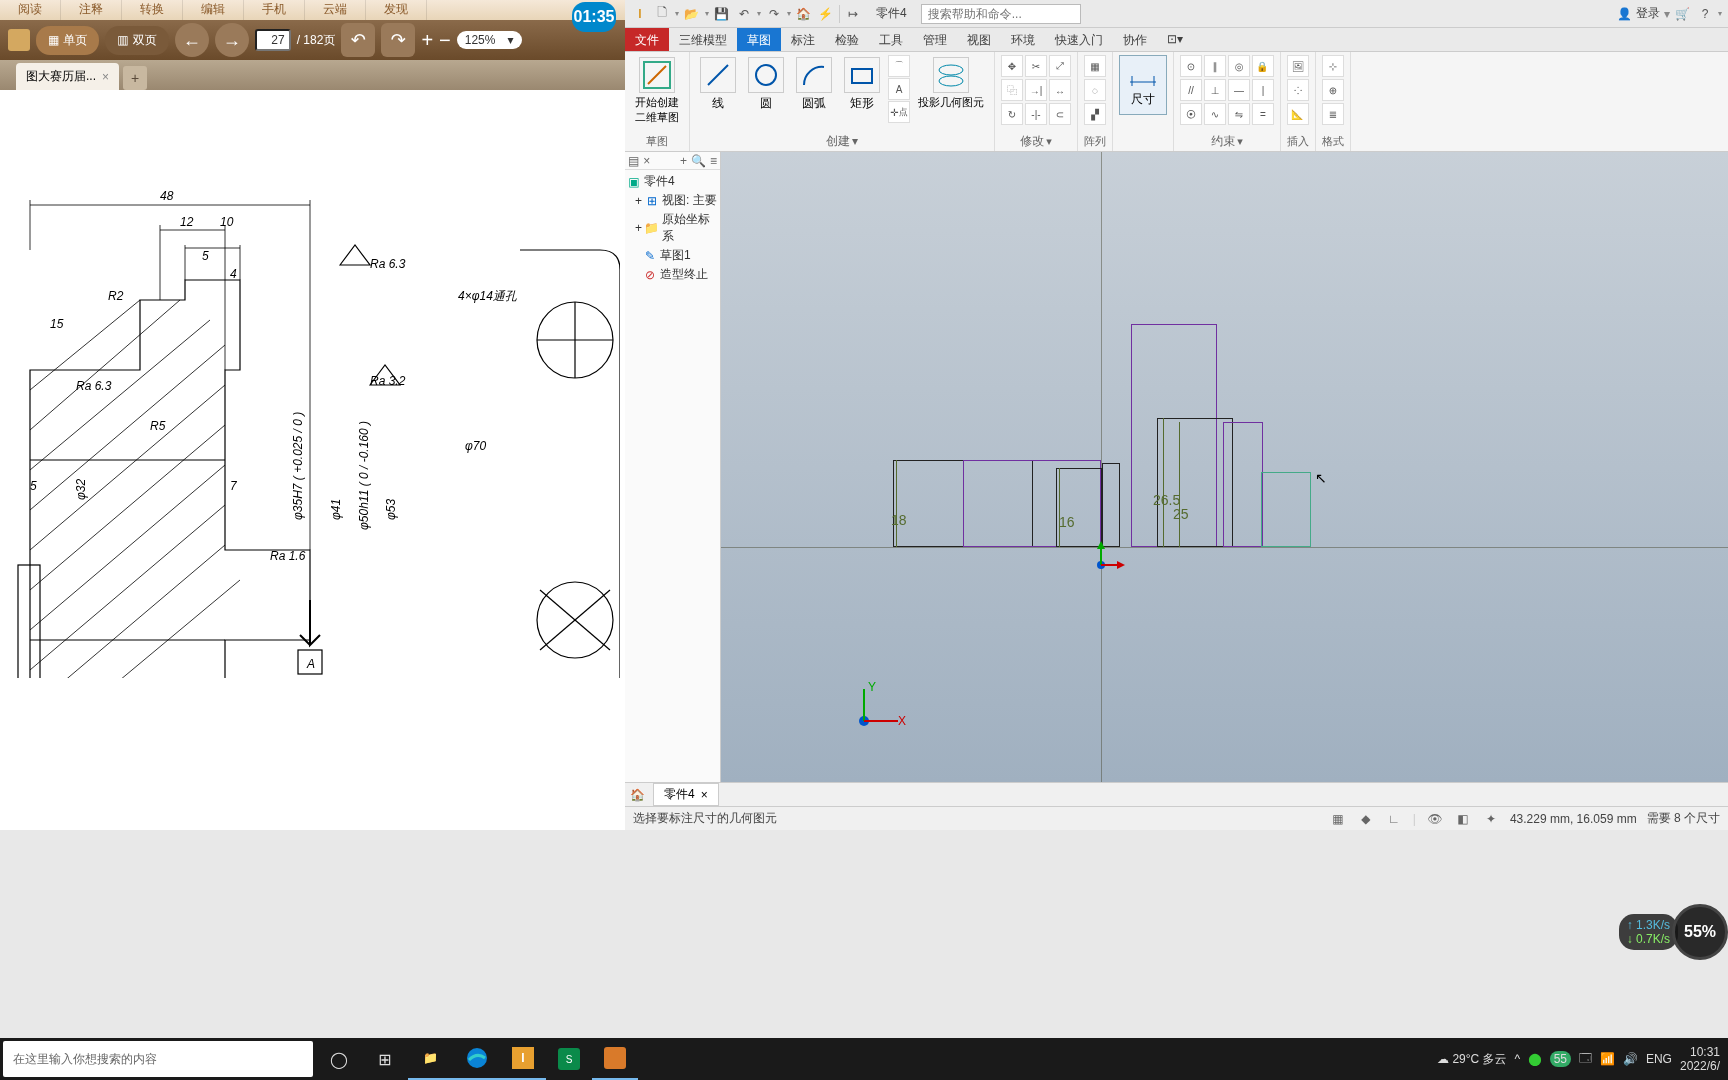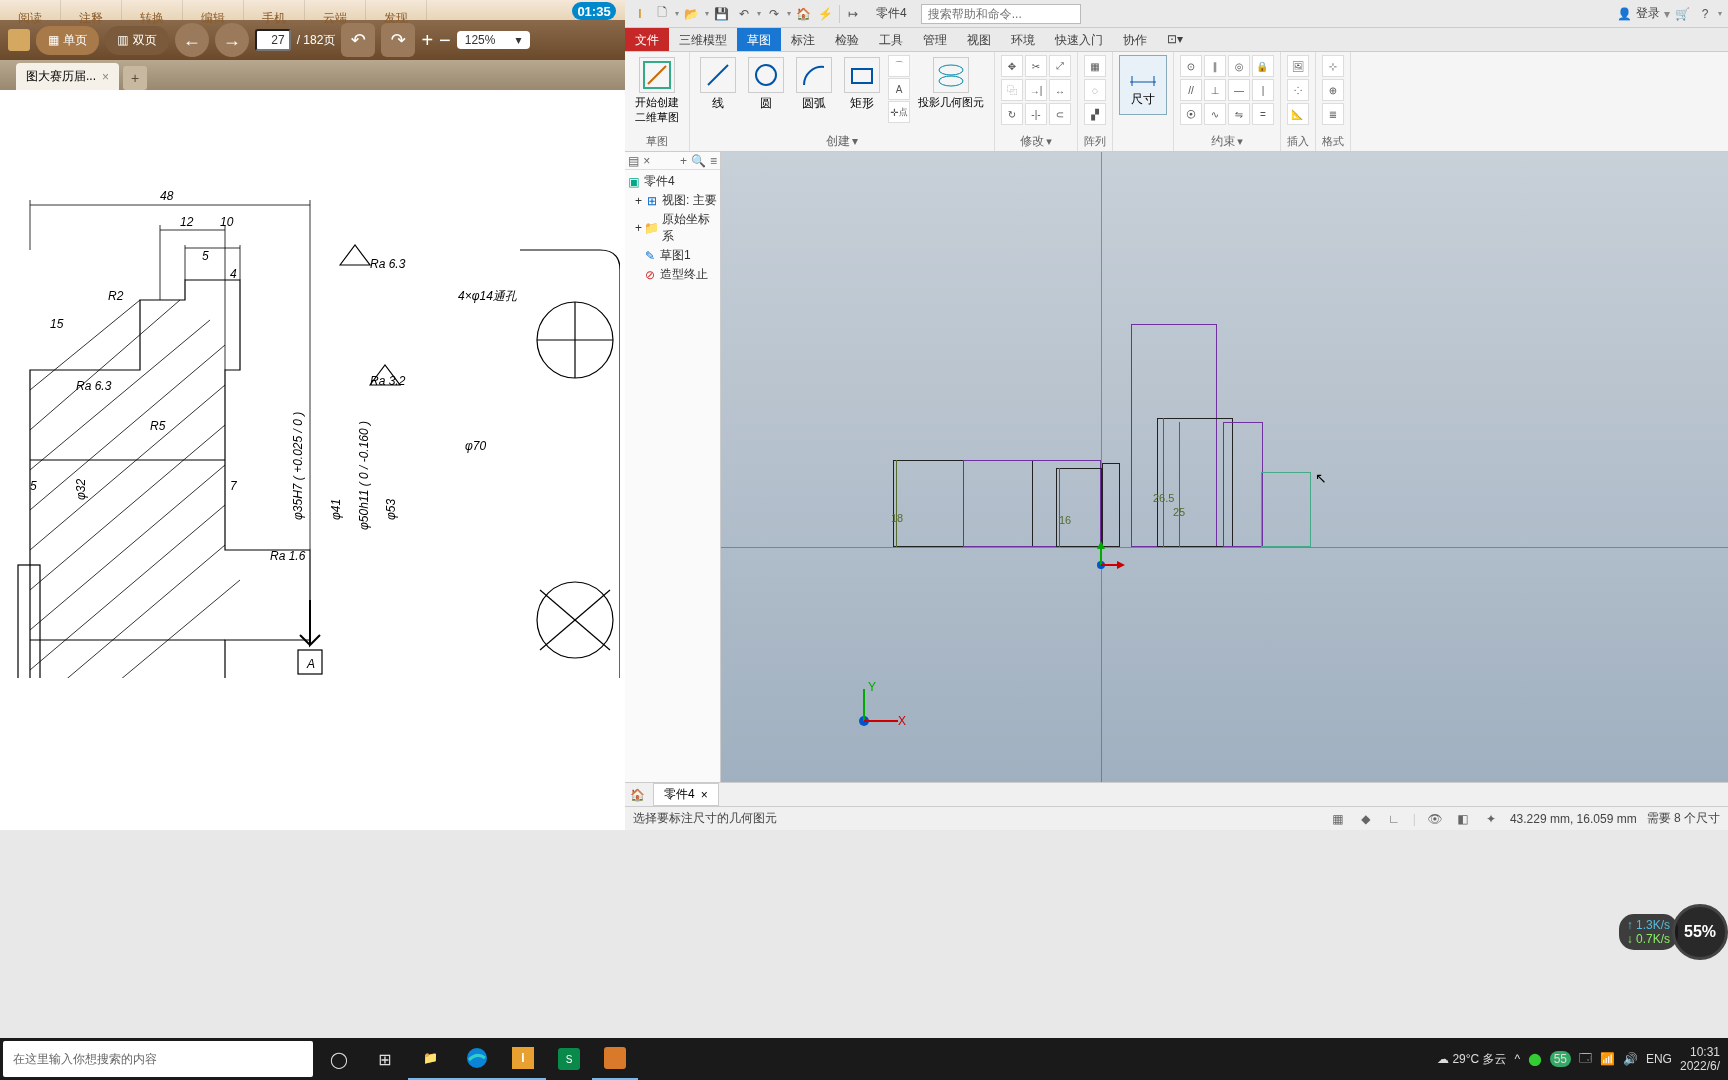--- a/index.html
+++ b/index.html
@@ -1,33 +1,33 @@
 <!DOCTYPE html>
 <html><head>
 <meta charset="utf-8">
 <style>
 *{margin:0;padding:0;box-sizing:border-box;font-family:"Microsoft YaHei",Arial,sans-serif;font-size:12px}
 body{width:1728px;height:1080px;overflow:hidden;background:#e8e8e8;position:relative}
 
 
 .reader{position:absolute;left:0;top:0;width:625px;height:830px;background:#fff}
 .reader-tabs{height:20px;background:linear-gradient(#f5e8d8,#e8d5b8);display:flex}
-.reader-tab{padding:10px 18px;color:#8a5a2a;border-right:1px solid rgba(0,0,0,.1);cursor:pointer}
+.reader-tab{padding:1px 18px;color:#8a5a2a;border-right:1px solid rgba(0,0,0,.1);cursor:pointer}
 .reader-tool{height:40px;background:linear-gradient(#8a6a4a,#6a4a2a);display:flex;align-items:center;gap:6px;padding:0 8px;color:#fff}
 .r-btn{background:#a87a4a;border-radius:14px;padding:6px 12px;display:flex;align-items:center;gap:4px}
 .r-nav{width:34px;height:34px;border-radius:50%;background:#9a7a5a;display:flex;align-items:center;justify-content:center;font-size:18px;color:#fff}
 .r-page{background:#fff;color:#333;width:36px;text-align:right;padding:2px 4px;border-radius:3px}
-.r-zoom{background:#fff;color:#333;padding:2px 8px;border-radius:4px;display:flex;align-items:center;gap:20px}
+.r-zoom{background:#fff;color:#333;padding:2px 8px;border-radius:9px;display:flex;align-items:center;gap:12px}
 .reader-tabbar{height:30px;background:linear-gradient(#b8a890,#9a8870);display:flex;align-items:flex-end;padding-left:16px}
 .file-tab{background:#f5f0e8;padding:5px 10px;border-radius:4px 4px 0 0;display:flex;align-items:center;gap:6px}
 .file-tab .close{color:#888}
 .add-tab{background:#c8b8a0;padding:4px 8px;margin-left:4px;border-radius:3px;color:#5a4a3a;font-size:14px}
 .page-area{height:588px;background:#fff;overflow:hidden;position:relative}
 .drawing{position:absolute;left:-20px;top:80px;width:640px}
-.timer{position:absolute;left:572px;top:2px;width:44px;height:18px;background:#0088cc;border-radius:13px;color:#fff;display:flex;align-items:center;justify-content:center;font-size:13px;font-weight:bold}
+.timer{position:absolute;left:572px;top:2px;width:44px;height:30px;background:#0088cc;border-radius:13px;color:#fff;display:flex;align-items:center;justify-content:center;font-size:16px;font-weight:bold}
 
 
 .inv{position:absolute;left:625px;top:0;right:0;height:830px;background:#f0f0f0;display:flex;flex-direction:column}
 .inv-qat{height:28px;background:#eaeaea;display:flex;align-items:center;gap:4px;padding:0 6px;border-bottom:1px solid #ccc}
 .qat-ico{width:18px;height:18px;display:flex;align-items:center;justify-content:center;color:#555}
 .qat-sep{width:1px;height:18px;background:#ccc}
 .doc-name{padding:0 10px;color:#444}
 .search-box{border:1px solid #bbb;background:#fff;padding:2px 6px;width:160px;color:#7f1d1d}
 .login{display:flex;align-items:center;gap:4px;color:#444}
 .inv-ribbon-tabs{height:24px;background:#eaeaea;display:flex;border-bottom:1px solid #ccc}
@@ -49,21 +49,21 @@
 .browser-hdr{height:18px;display:flex;align-items:center;gap:4px;padding:0 3px;border-bottom:1px solid #ddd;color:#666}
 .tree{padding:2px}
 .tree-item{display:flex;align-items:center;gap:3px;padding:1px 0;color:#333}
 .tree-ico{width:14px;height:14px;display:inline-flex;align-items:center;justify-content:center}
 .canvas{flex:1;background:linear-gradient(#c8d0d8,#a0b0c0);position:relative;overflow:hidden}
 .axis-v{position:absolute;left:380px;top:0;width:1px;height:100%;background:rgba(80,80,60,.5)}
 .axis-h{position:absolute;top:395px;left:0;width:100%;height:1px;background:rgba(80,80,60,.5)}
 .origin{position:absolute;left:374px;top:389px}
 .rect{position:absolute;border:1px solid #7030a0}
 .rect.blk{border-color:#222}
-.dim-lbl{position:absolute;color:#556b2f;font-size:11px}
+.dim-lbl{position:absolute;color:#556b2f;font-size:14px}
 .dim-line{position:absolute;background:#556b2f}
 .triad{position:absolute;left:135px;bottom:50px}
 .doc-tabs{height:24px;background:#f0f0f0;border-top:1px solid #ccc;display:flex;align-items:center;padding:0 4px;gap:6px}
 .doc-tab{background:#fff;border:1px solid #ccc;padding:2px 10px;display:flex;gap:6px;align-items:center}
 .status-bar{height:24px;background:#f0f0f0;border-top:1px solid #ccc;display:flex;align-items:center;padding:0 8px;gap:10px;color:#444;font-size:11px}
 .status-bar .spacer{flex:1}
 .sico2{width:18px;height:18px;display:flex;align-items:center;justify-content:center;color:#666}
 
 
 .net-gauge{position:absolute;right:50px;bottom:130px;background:rgba(30,30,30,.85);border-radius:15px;padding:4px 8px;color:#fff;font-size:10px}

